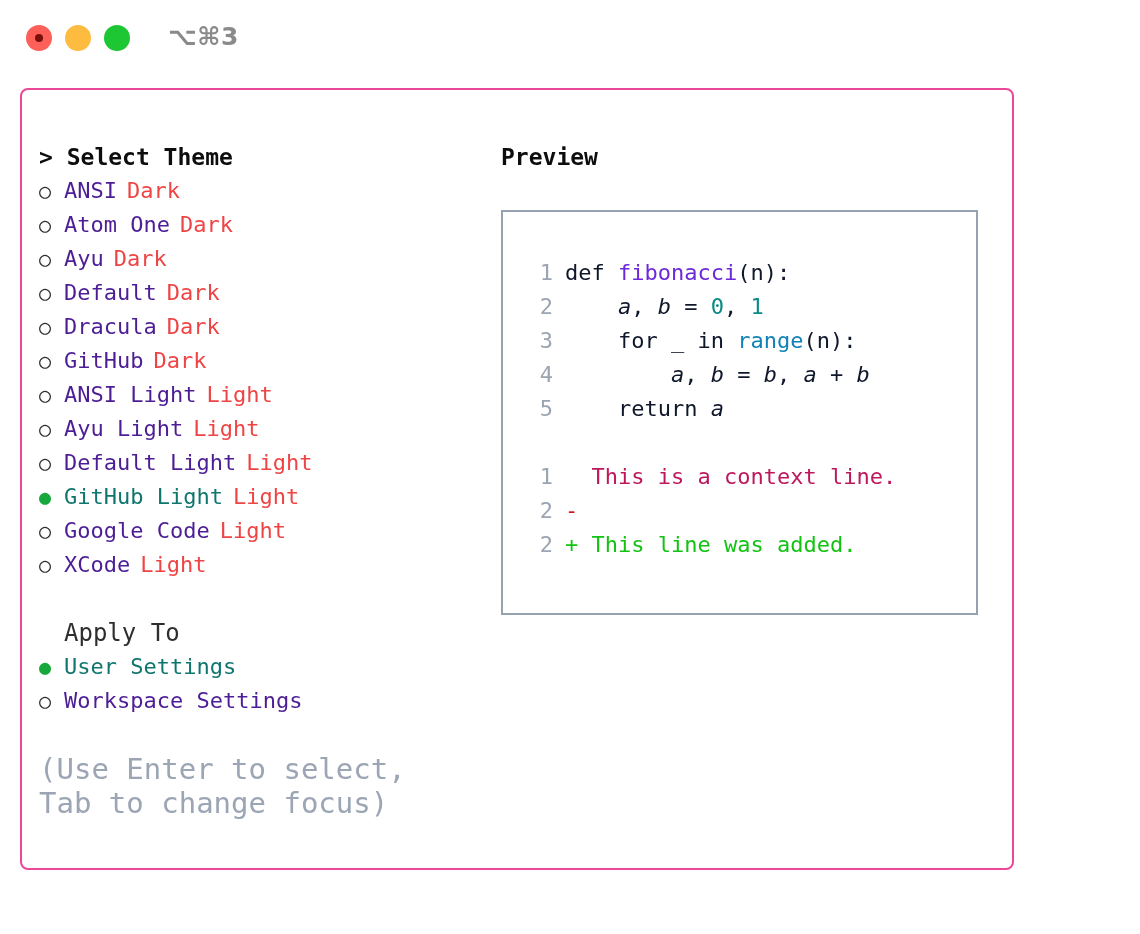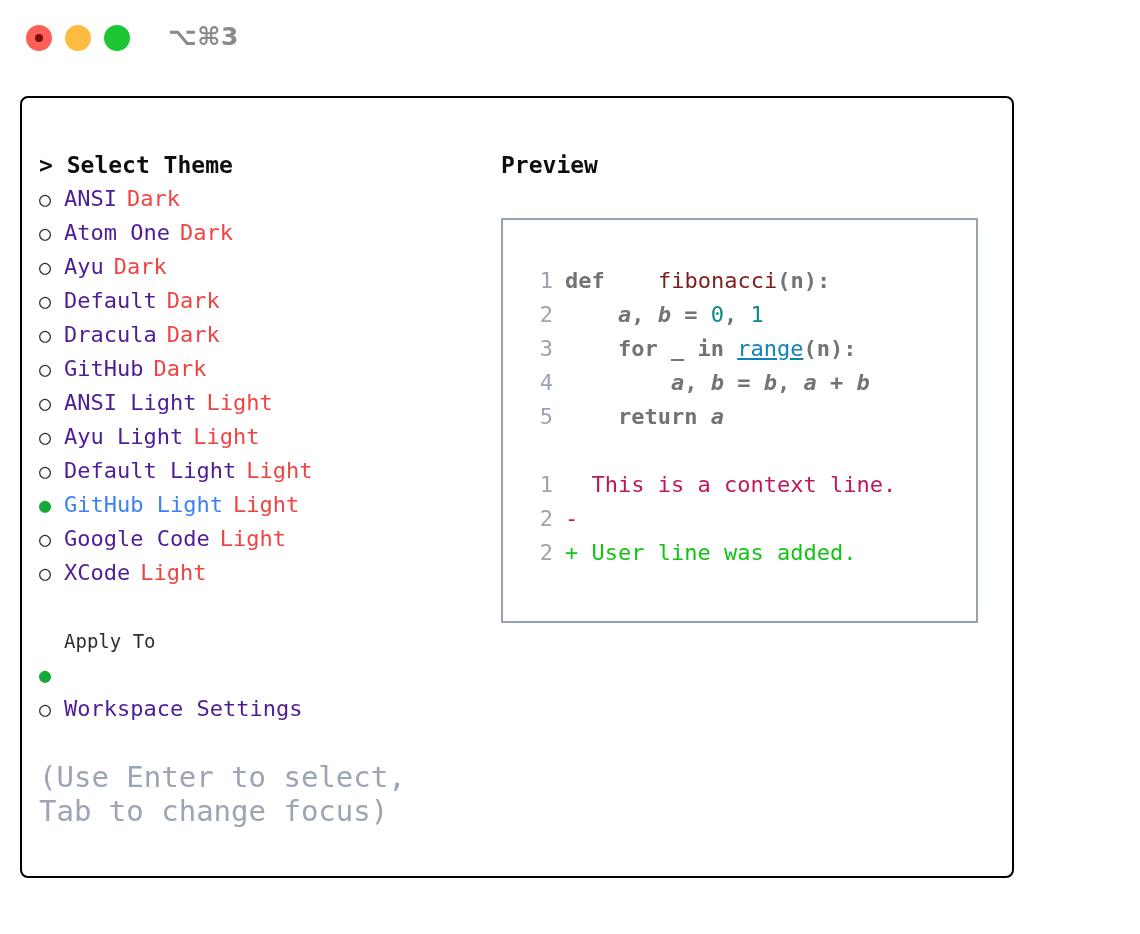--- a/index.html
+++ b/index.html
@@ -62,24 +62,24 @@
     font-size: 25px;
     font-weight: 700;
     color: #8a8a8a;
     letter-spacing: 0.5px;
     font-family: "DejaVu Sans", "Liberation Sans", sans-serif;
   }
 
   
   .panel {
     position: absolute;
-    left: 20px; top: 96px;
+    left: 20px; top: 88px;
     width: 994px;
     height: 782px;
-    border: 2px solid #000000;
+    border: 2px solid #ec4899;
     border-radius: 8px;
     background: #ffffff;
   }
 
   .left-col {
     position: absolute;
     left: 17px; top: 50px;
     width: 450px;
   }
   .right-col {
@@ -107,29 +107,29 @@
     white-space: pre;
   }
   .bullet {
     display: inline-block;
     width: 25px;
     flex: 0 0 25px;
     color: #2e2e2e;
     font-size: 20px;
   }
   .row.selected .bullet { color: #16a83a; }
-  .row.selected .row-label { color: #3b82f6; }
+  .row.selected .row-label { color: #0f766e; }
   .row-label { color: #4c1d95; }
   .row-tag {
     color: #ef4444;
     margin-left: 10px;
   }
 
   .group-title {
-    font-size: 19px;
+    font-size: 24px;
     line-height: 34px;
     color: #2e2e2e;
     padding-left: 25px;
     white-space: pre;
   }
 
   .spacer { height: 34px; }
 
   .hint {
     margin-top: 34px;
@@ -156,24 +156,24 @@
     white-space: pre;
   }
   .lineno {
     display: inline-block;
     width: 28px;
     flex: 0 0 28px;
     text-align: right;
     color: #9aa4b2;
     margin-right: 12px;
   }
-  .code-text { color: #737373; font-weight: bold; }
-  .tok-fn     { color: #7f1d1d; margin-left: 40px; }
+  .code-text { color: #0f172a; }
+  .tok-fn     { color: #6d28d9; }
   .tok-num    { color: #0b8a86; }
-  .tok-builtin{ color: #1082b6; text-decoration: underline; }
+  .tok-builtin{ color: #1082b6; }
   .ital       { font-style: italic; }
 
   .diff-gap { height: 34px; }
   .diff-ctx { color: #be185d; }
   .diff-del { color: #d01616; }
   .diff-add { color: #13c213; }
 </style>
 </head>
 <body>
 
@@ -207,21 +207,21 @@
           <div class="row selected"><span class="bullet">●</span><span class="row-label">GitHub Light</span><span class="row-tag">Light</span></div>
           <div class="row"><span class="bullet">○</span><span class="row-label">Google Code</span><span class="row-tag">Light</span></div>
           <div class="row"><span class="bullet">○</span><span class="row-label">XCode</span><span class="row-tag">Light</span></div>
         </div>
 
       <div class="spacer"></div>
 
       <div class="group-title">Apply To</div>
 
       <div id="apply-list">
-          <div class="row selected"><span class="bullet">●</span></div>
+          <div class="row selected"><span class="bullet">●</span><span class="row-label">User Settings</span></div>
           <div class="row"><span class="bullet">○</span><span class="row-label">Workspace Settings</span></div>
         </div>
 
       <div class="hint">(Use Enter to select, Tab to change focus)</div>
     </div>
 
     <div class="right-col">
       <div class="heading">Preview</div>
 
       <div class="preview-box">
@@ -229,19 +229,19 @@
             <div class="code-line"><span class="lineno">1</span><span class="code-text">def </span><span class="tok-fn">fibonacci</span><span class="code-text">(n):</span></div>
             <div class="code-line"><span class="lineno">2</span><span class="code-text">    </span><span class="code-text ital">a</span><span class="code-text">, </span><span class="code-text ital">b</span><span class="code-text"> = </span><span class="tok-num">0</span><span class="code-text">, </span><span class="tok-num">1</span></div>
             <div class="code-line"><span class="lineno">3</span><span class="code-text">    for _ in </span><span class="tok-builtin">range</span><span class="code-text">(n):</span></div>
             <div class="code-line"><span class="lineno">4</span><span class="code-text">        </span><span class="code-text ital">a</span><span class="code-text">, </span><span class="code-text ital">b</span><span class="code-text"> = </span><span class="code-text ital">b</span><span class="code-text">, </span><span class="code-text ital">a</span><span class="code-text"> + </span><span class="code-text ital">b</span></div>
             <div class="code-line"><span class="lineno">5</span><span class="code-text">    return </span><span class="code-text ital">a</span></div>
           </div>
         <div class="diff-gap"></div>
         <div id="diff-block">
             <div class="code-line"><span class="lineno">1</span><span class="diff-ctx">  </span><span class="diff-ctx">This is a context line.</span></div>
             <div class="code-line"><span class="lineno">2</span><span class="diff-del">- </span></div>
-            <div class="code-line"><span class="lineno">2</span><span class="diff-add">+ </span><span class="diff-add">User line was added.</span></div>
+            <div class="code-line"><span class="lineno">2</span><span class="diff-add">+ </span><span class="diff-add">This line was added.</span></div>
           </div>
       </div>
     </div>
 
   </div>
 </div>
 
 </body></html>

